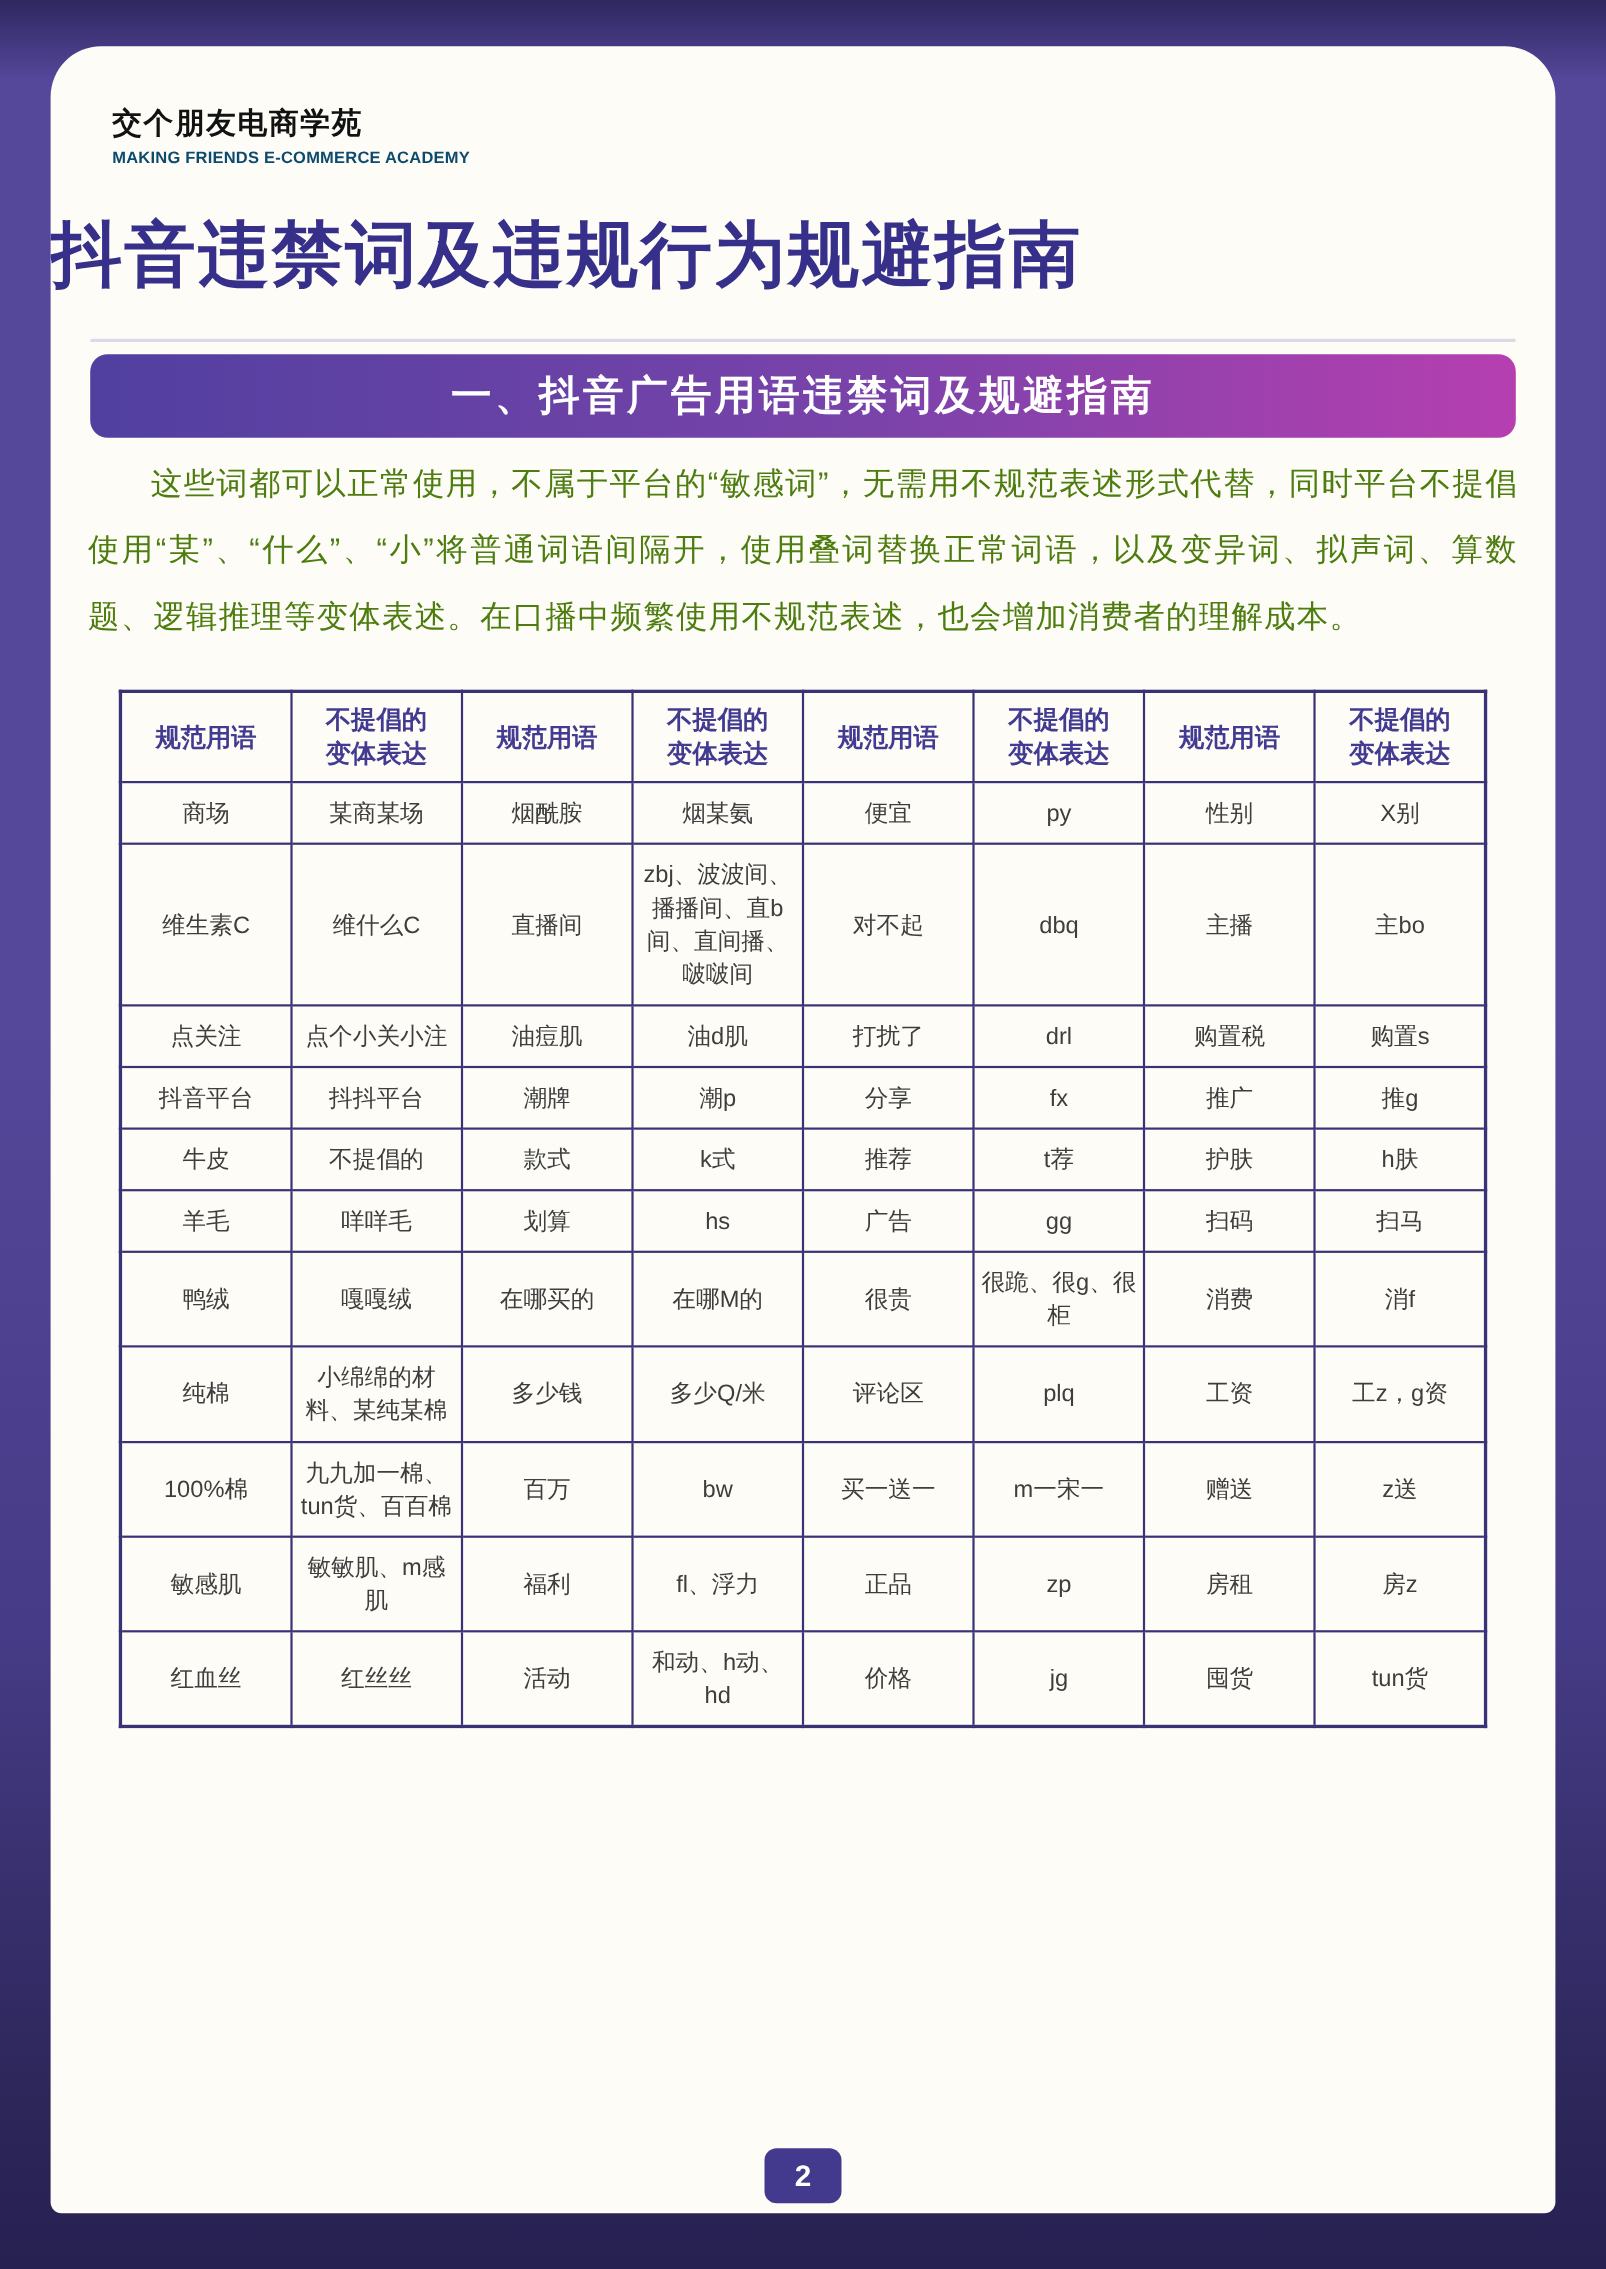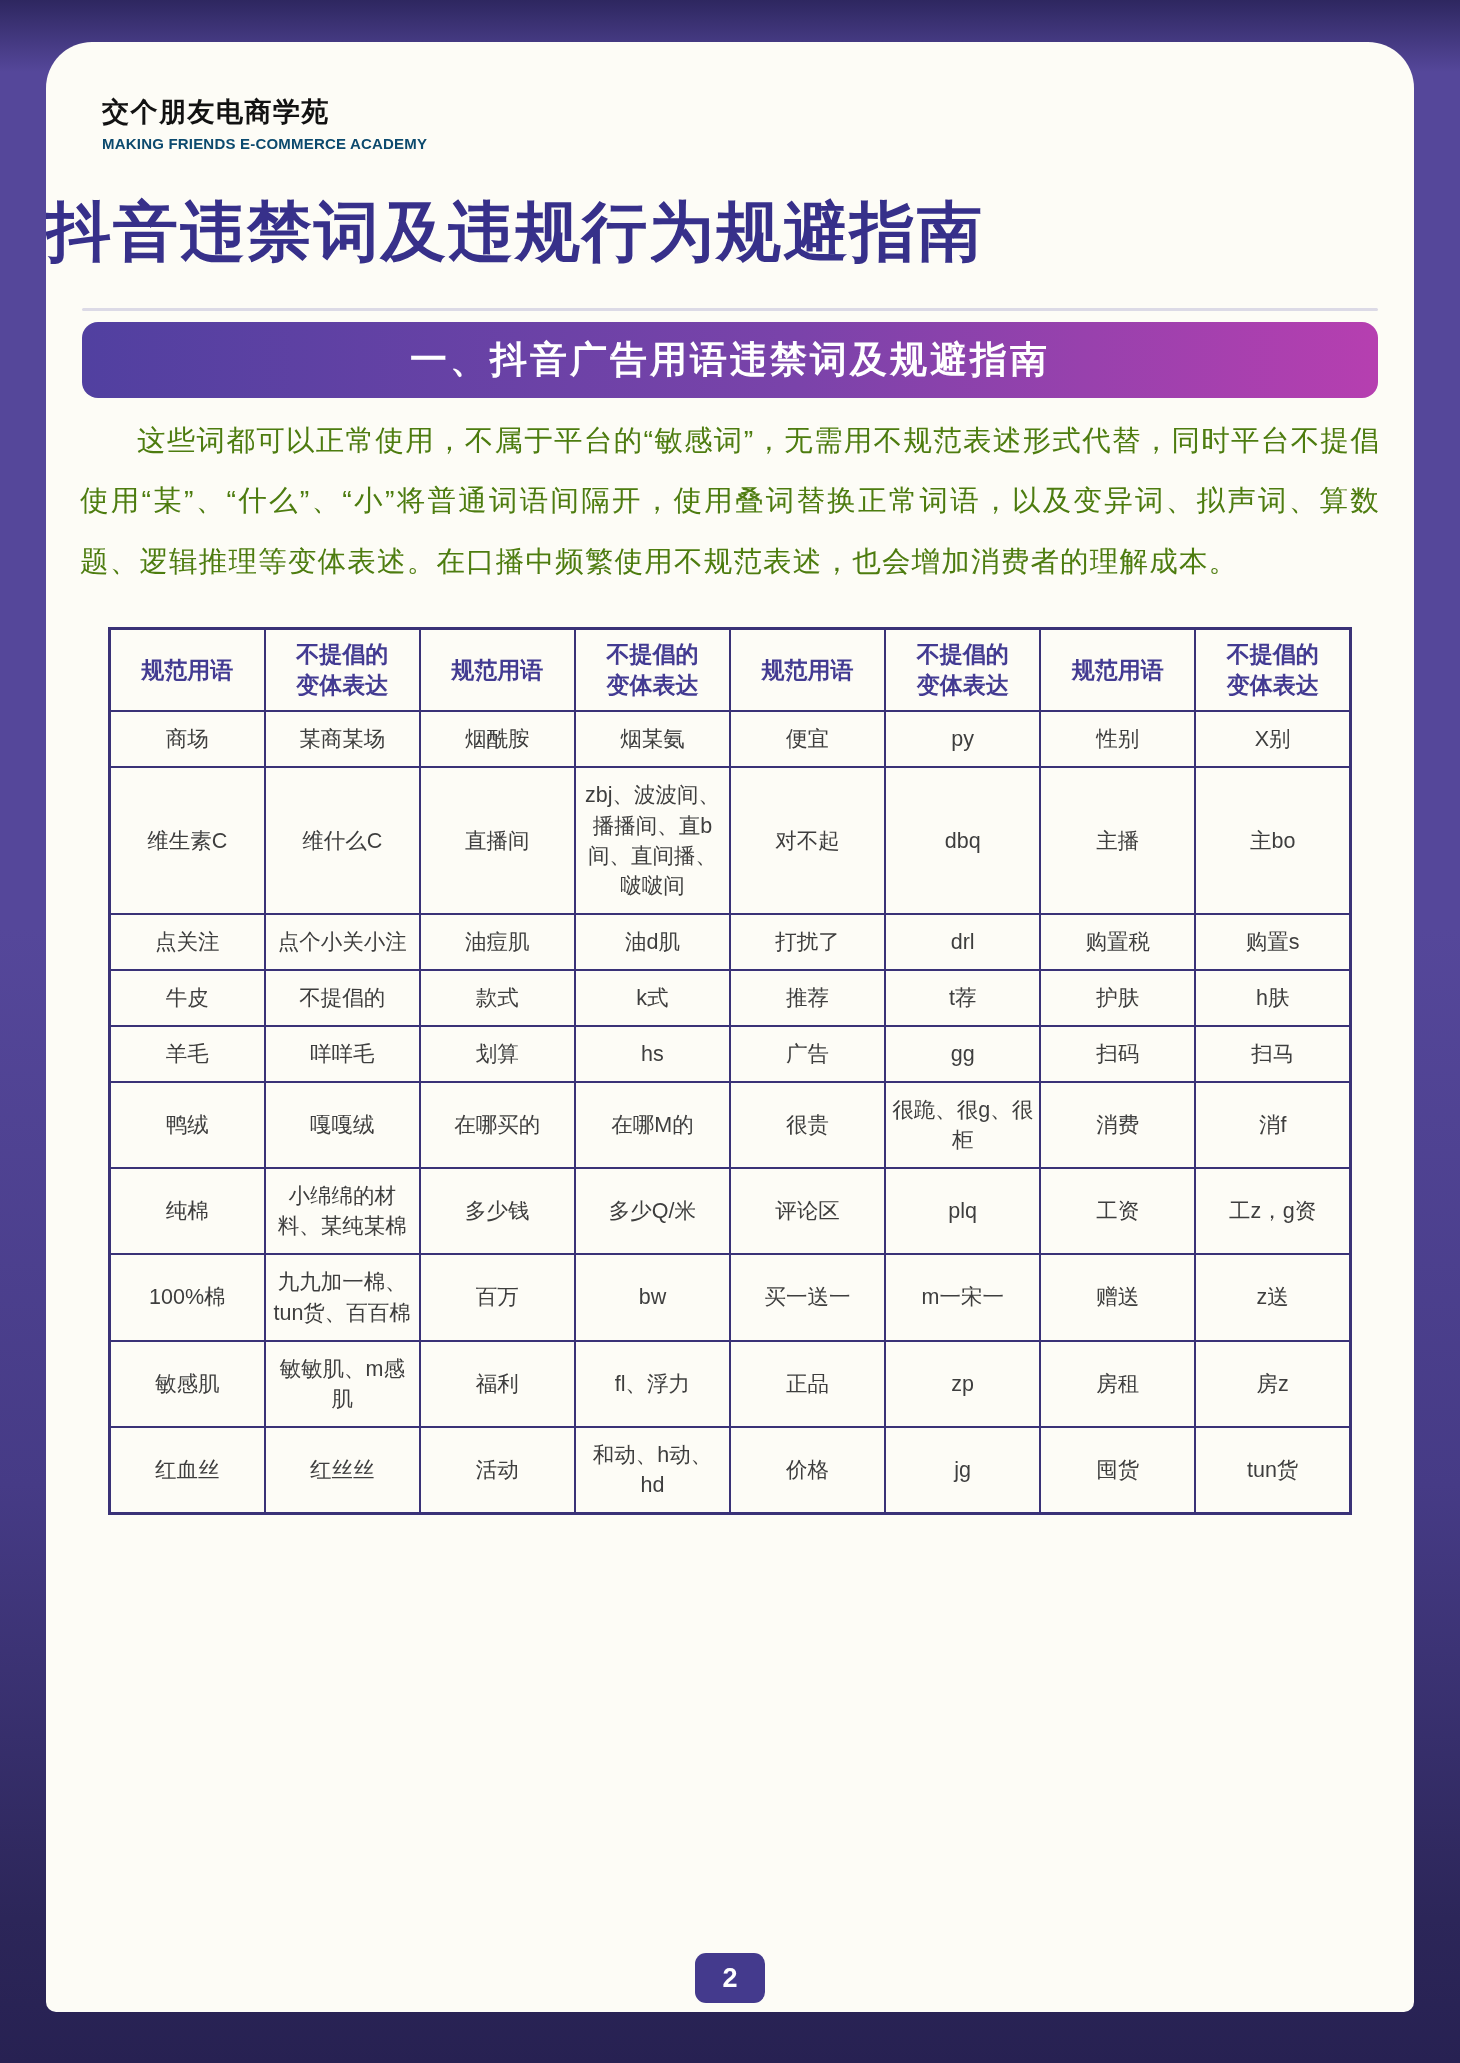--- a/index.html
+++ b/index.html
@@ -119,20 +119,30 @@
           <td>点关注</td>
           <td>点个小关小注</td>
           <td>油痘肌</td>
           <td>油d肌</td>
           <td>打扰了</td>
           <td>drl</td>
           <td>购置税</td>
           <td>购置s</td>
         </tr>
         <tr>
+          <td>抖音平台</td>
+          <td>抖抖平台</td>
+          <td>潮牌</td>
+          <td>潮p</td>
+          <td>分享</td>
+          <td>fx</td>
+          <td>推广</td>
+          <td>推g</td>
+        </tr>
+        <tr>
           <td>牛皮</td>
           <td>不提倡的</td>
           <td>款式</td>
           <td>k式</td>
           <td>推荐</td>
           <td>t荐</td>
           <td>护肤</td>
           <td>h肤</td>
         </tr>
         <tr>

